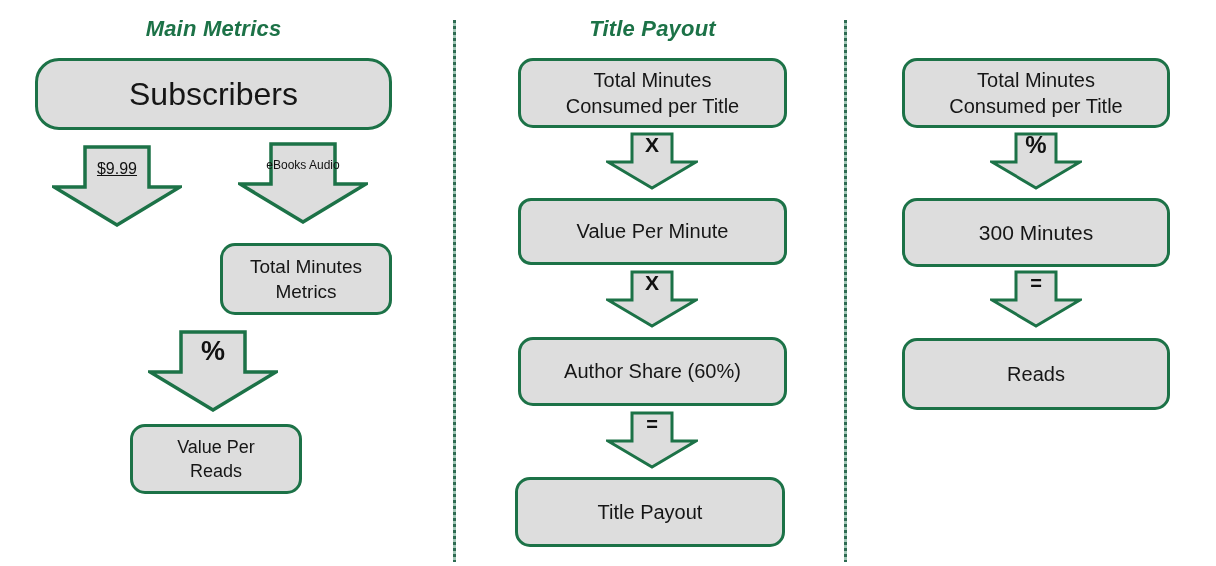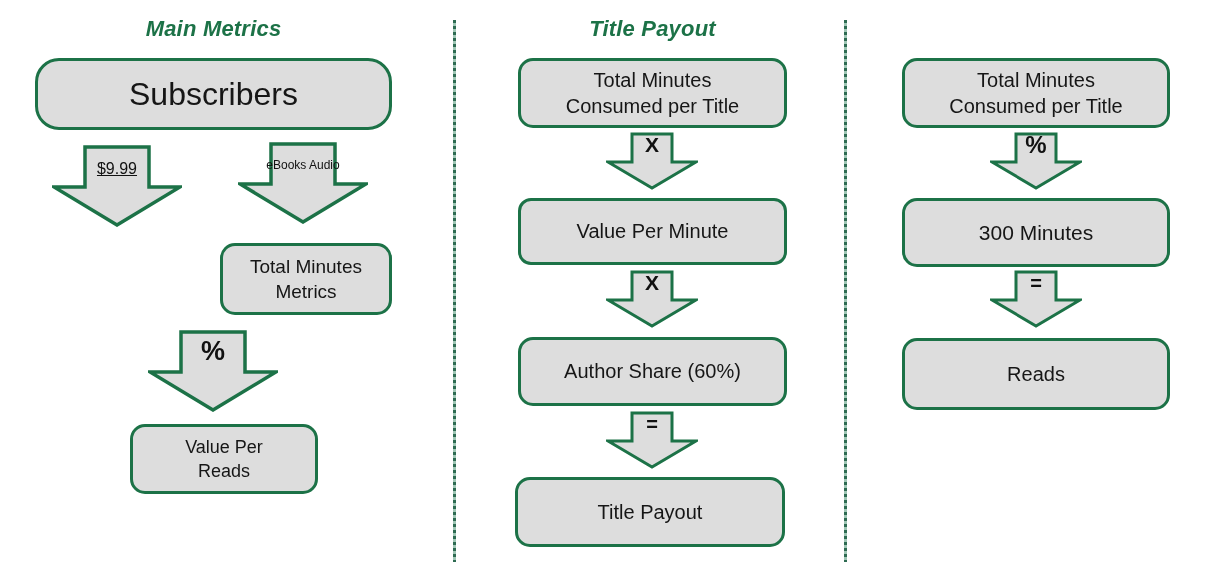--- a/index.html
+++ b/index.html
@@ -43,21 +43,21 @@
   #col1-title{left:35px;top:16px;width:357px;}
   #subscribers-box{left:35px;top:58px;width:357px;height:72px;font-size:32px;border-radius:24px;}
   #price-arrow{left:52px;top:145px;}
   #price-arrow .arrow-label{top:15px;font-size:16px;font-weight:500;text-decoration:underline;}
   #formats-arrow{left:238px;top:142px;}
   #formats-arrow .arrow-label{top:16px;font-size:12px;line-height:15px;font-weight:500;}
   #total-revenue-box{left:38px;top:243px;width:170px;height:72px;font-size:19px;line-height:25px;}
   #total-minutes-box{left:220px;top:243px;width:172px;height:72px;font-size:19px;line-height:25px;}
   #percent-arrow-1{left:148px;top:330px;}
   #percent-arrow-1 .arrow-label{top:6px;font-size:27px;font-weight:600;}
-  #value-per-minute-box-1{left:130px;top:424px;width:188px;height:70px;font-size:18px;line-height:24px;}
+  #value-per-minute-box-1{left:130px;top:424px;width:172px;height:70px;font-size:18px;line-height:24px;}
   
   #col2-title{left:518px;top:16px;width:269px;}
   #c2-box1{left:518px;top:58px;width:269px;height:70px;font-size:20px;line-height:26px;}
   #c2-arrow1{left:606px;top:132px;}
   #c2-box2{left:518px;top:198px;width:269px;height:67px;font-size:20px;border-radius:13px;}
   #c2-arrow2{left:606px;top:270px;}
   #c2-box3{left:518px;top:337px;width:269px;height:69px;font-size:20px;}
   #c2-arrow3{left:606px;top:411px;}
   #c2-box4{left:515px;top:477px;width:270px;height:70px;font-size:20px;}
   .x-label{top:1px;font-size:21px;font-weight:bold;}

